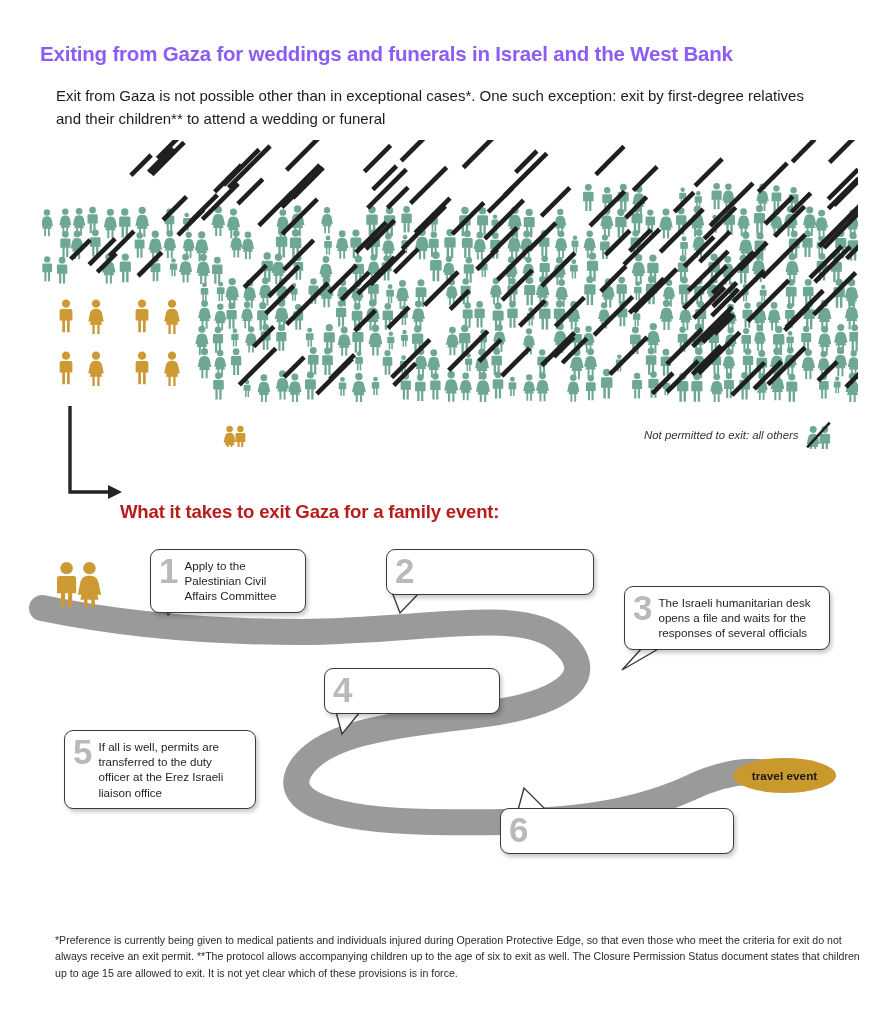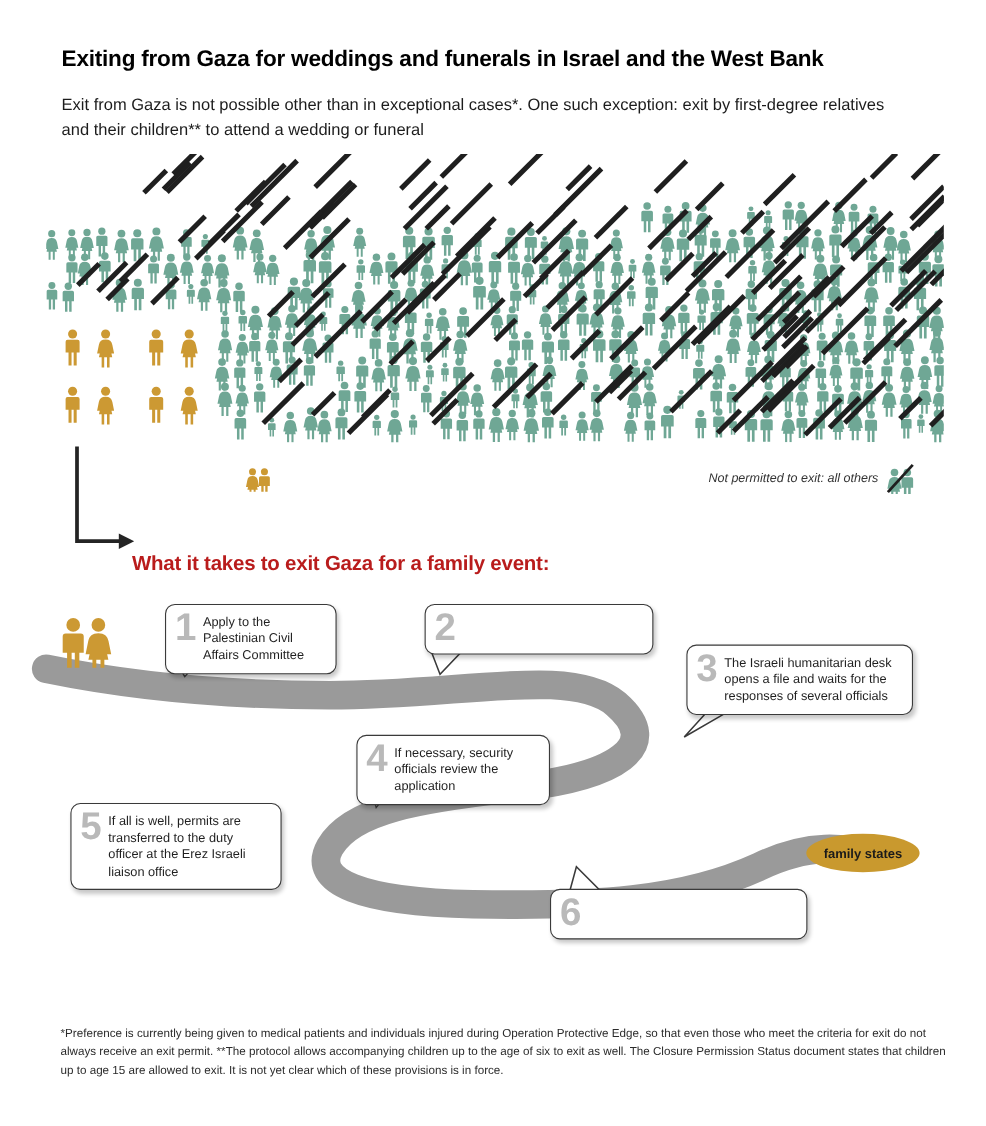--- a/index.html
+++ b/index.html
@@ -2,22 +2,22 @@
 <html><head>
 <meta charset="utf-8">
 <style>
   html,body{margin:0;padding:0;background:#ffffff;}
   body{width:896px;height:1024px;position:relative;overflow:hidden;
        font-family:"Liberation Sans","DejaVu Sans",sans-serif;color:#1a1a1a;}
 
   .page{position:absolute;inset:0;}
 
   
-  #title{position:absolute;left:56px;top:42px;width:800px;
-         font-size:20.5px;font-weight:bold;letter-spacing:-0.2px;color:#000000;}
+  #title{position:absolute;left:40px;top:42px;width:800px;
+         font-size:20.5px;font-weight:bold;letter-spacing:-0.2px;color:#8b5cf6;}
   #subtitle{position:absolute;left:56px;top:84px;width:760px;
             font-size:15px;line-height:23px;color:#1c1c1c;}
 
   
   #crowd{position:absolute;left:42px;top:140px;width:816px;height:262px;}
   #crowd svg{display:block;width:100%;height:100%;}
 
   
   #legend{position:absolute;left:222px;top:418px;width:620px;height:30px;}
   .lg-item{position:absolute;display:flex;align-items:center;gap:7px;}
@@ -629,26 +629,25 @@
   </div>
   <div class="callout" id="c2">
     <span class="num">2</span>
   </div>
   <div class="callout" id="c3">
     <span class="num">3</span>
     <span class="txt">The Israeli humanitarian desk opens a file and waits for the responses of several officials</span>
   </div>
   <div class="callout" id="c4">
     <span class="num">4</span>
-    <span class="txt">If necessary, security officials review the application</span>
   </div>
   <div class="callout" id="c5">
     <span class="num">5</span>
     <span class="txt">If all is well, permits are transferred to the duty officer at the Erez Israeli liaison office</span>
   </div>
   <div class="callout" id="c6">
     <span class="num">6</span>
   </div>
 
-  <div id="family-event">family states</div>
+  <div id="family-event">travel event</div>
 
   <div id="footnote">*Preference is currently being given to medical patients and individuals injured during Operation Protective Edge, so that even those who meet the criteria for exit do not always receive an exit permit.  **The protocol allows accompanying children up to the age of six to exit as well. The Closure Permission Status document states that children up to age 15 are allowed to exit. It is not yet clear which of these provisions is in force.</div>
 </div>
 
 </body></html>

